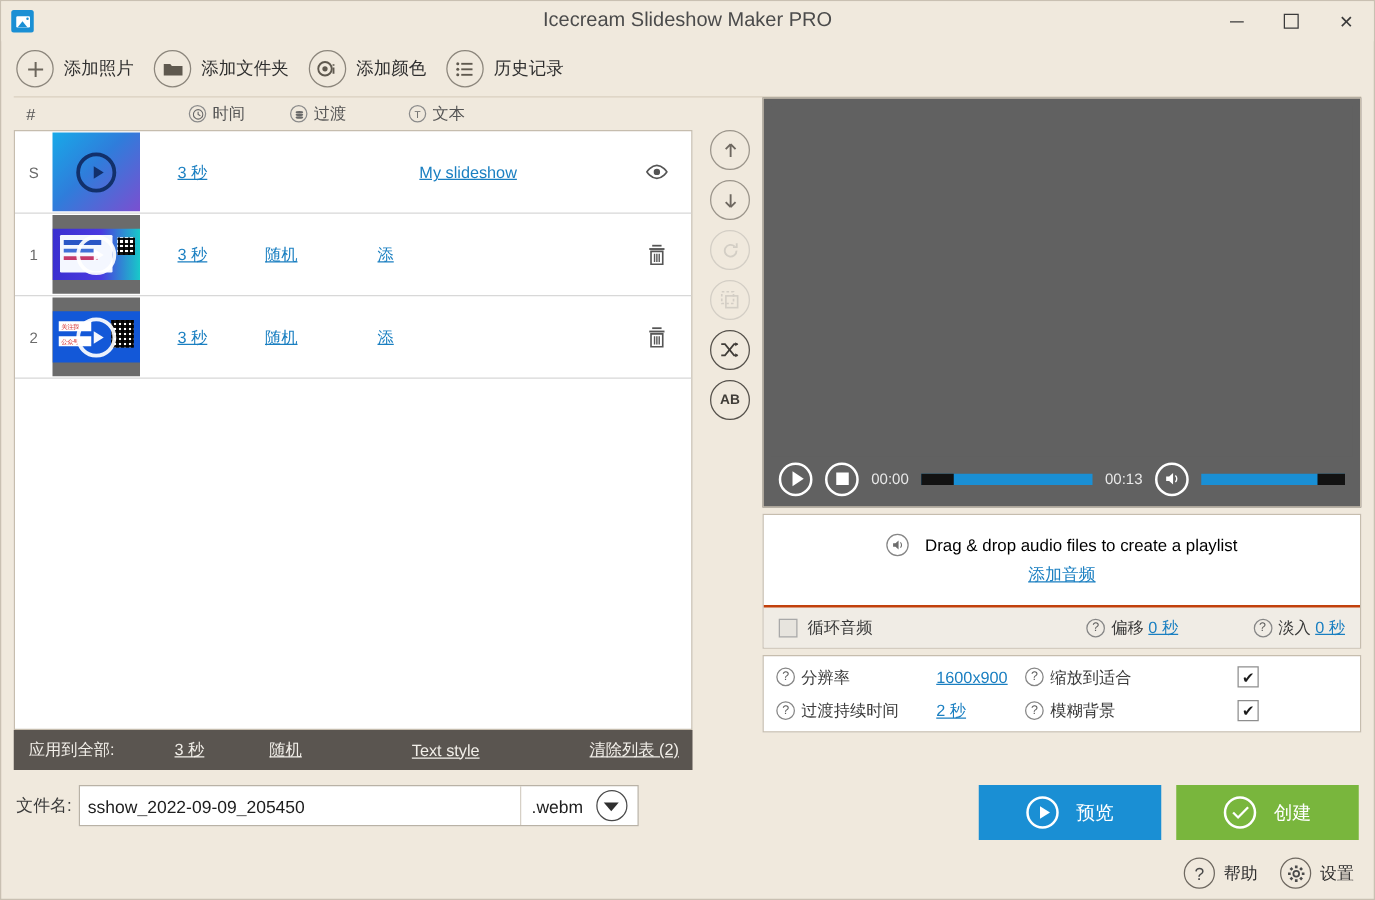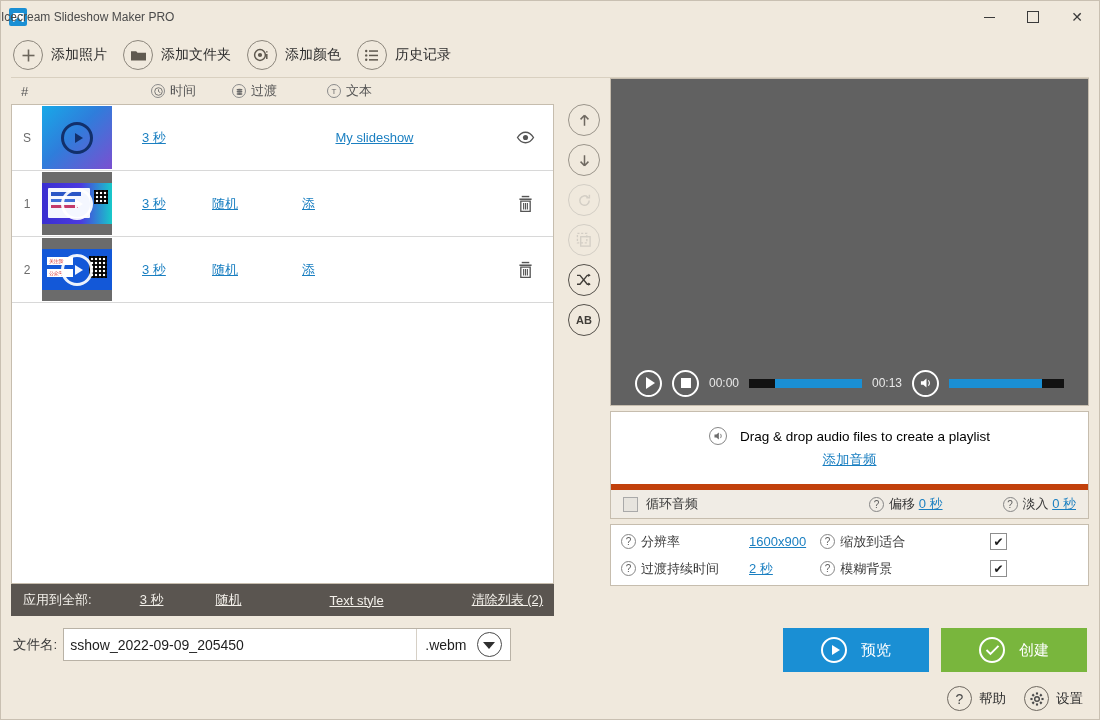--- a/index.html
+++ b/index.html
@@ -11,21 +11,21 @@
     -webkit-font-smoothing:antialiased;
   }
   .app{position:relative;width:1100px;height:720px;box-sizing:border-box;border:1px solid #c9c0b2;background:#f0e9dd;}
 
   
   .titlebar{position:relative;height:32px;display:flex;align-items:center;background:#f0e9dd;}
   .app-icon{width:18px;height:18px;margin-left:8px;background:#1a8fd4;border-radius:2px;display:flex;align-items:center;justify-content:center;}
   .app-icon .pic{width:11px;height:9px;background:#fff;border-radius:1px;position:relative;overflow:hidden;}
   .app-icon .pic:after{content:"";position:absolute;left:1px;bottom:0;width:0;height:0;border-left:4px solid transparent;border-right:4px solid transparent;border-bottom:5px solid #1a8fd4;}
   .app-icon .pic:before{content:"";position:absolute;right:1px;top:1px;width:2px;height:2px;border-radius:50%;background:#1a8fd4;}
-  .title-text{position:absolute;left:0;right:0;font-size:12px;color:#4b4b4b;pointer-events:none;}
+  .title-text{position:absolute;left:0;right:0;text-align:center;font-size:16px;color:#4b4b4b;pointer-events:none;}
   .wbtns{margin-left:auto;display:flex;height:32px;}
   .wbtn{width:44px;height:32px;display:flex;align-items:center;justify-content:center;font-size:14px;color:#3a3a3a;cursor:default;}
   .wbtn .sq{width:10px;height:10px;border:1px solid #3a3a3a;}
   .wbtn .dash{width:11px;height:1px;background:#3a3a3a;}
 
   
   .toolbar{height:44px;display:flex;align-items:center;padding-left:10px;gap:4px;}
   .tb-item{display:flex;align-items:center;gap:8px;padding:2px 10px 2px 2px;cursor:default;}
   .tb-circ{width:30px;height:30px;border-radius:50%;border:1px solid #8c867c;display:flex;align-items:center;justify-content:center;color:#6c665c;box-sizing:border-box;}
   .tb-label{font-size:14px;color:#2f2f2f;}
@@ -90,35 +90,35 @@
   .ab1{margin-left:48px;}
   .ab2{margin-left:52px;}
   .ab3{margin-left:88px;}
   .ab4{margin-left:88px;}
 
   
   .rightcol{width:480px;margin-left:10px;}
   .panel{border:1px solid #c6bdae;background:#fff;box-sizing:border-box;}
   .preview{height:328px;background:#616161;position:relative;padding:6px;box-sizing:border-box;}
   .pv-screen{position:absolute;left:6px;right:6px;top:6px;bottom:40px;background:#616161;}
-  .pv-controls{position:absolute;left:0;right:0;bottom:0;height:44px;display:flex;align-items:center;padding:0 24px;box-sizing:border-box;gap:10px;}
+  .pv-controls{position:absolute;left:0;right:0;bottom:0;height:44px;display:flex;align-items:center;padding:0 12px;box-sizing:border-box;gap:10px;}
   .circ-btn{width:27px;height:27px;border-radius:50%;border:2px solid #fff;display:flex;align-items:center;justify-content:center;flex:0 0 auto;cursor:pointer;box-sizing:border-box;}
   .circ-btn .tri{width:0;height:0;border-left:9px solid #fff;border-top:6px solid transparent;border-bottom:6px solid transparent;margin-left:3px;}
   .circ-btn .stop{width:10px;height:10px;background:#fff;}
   .tm{color:#e9e9e9;font-size:12px;flex:0 0 auto;}
   .seek{flex:1;height:9px;background:#1a8fd4;position:relative;}
   .seek .handle{position:absolute;left:0;top:0;width:26px;height:9px;background:#121212;}
   .vol{width:115px;height:9px;background:#1a8fd4;position:relative;flex:0 0 auto;}
   .vol .handle{position:absolute;right:0;top:0;width:22px;height:9px;background:#121212;}
   .spk{width:27px;height:27px;border-radius:50%;border:2px solid #fff;display:flex;align-items:center;justify-content:center;flex:0 0 auto;box-sizing:border-box;}
 
   .audio{margin-top:5px;height:108px;display:flex;flex-direction:column;}
   .audio-drop{flex:1;display:flex;flex-direction:column;align-items:center;justify-content:center;gap:6px;}
   .drop-line{display:flex;align-items:center;gap:8px;color:#000000;font-size:13.5px;}
-  .audio-foot{height:34px;border-top:6px solid #c2410c;background:#f0ece5;display:flex;align-items:center;font-size:13px;color:#3a3a3a;padding:0 12px;box-sizing:border-box;}
+  .audio-foot{height:34px;border-top:2px solid #c2410c;background:#f0ece5;display:flex;align-items:center;font-size:13px;color:#3a3a3a;padding:0 12px;box-sizing:border-box;}
   .cbx{width:15px;height:15px;border:1px solid #a9a9a9;background:#e7e4de;display:inline-flex;align-items:center;justify-content:center;margin-right:8px;box-sizing:border-box;}
   .q{width:15px;height:15px;border-radius:50%;border:1px solid #868686;display:inline-flex;align-items:center;justify-content:center;font-size:10px;color:#5c5c5c;margin-right:5px;box-sizing:border-box;}
   .af-mid{margin-left:auto;display:flex;align-items:center;}
   .af-right{margin-left:60px;display:flex;align-items:center;}
 
   .settings{margin-top:5px;height:62px;display:flex;align-items:center;padding:0 10px;box-sizing:border-box;}
   .st-col{display:flex;flex-direction:column;gap:9px;}
   .st-row{display:flex;align-items:center;font-size:13px;}
   .st-lbl{color:#3a3a3a;}
   .st-w1{width:108px;}

